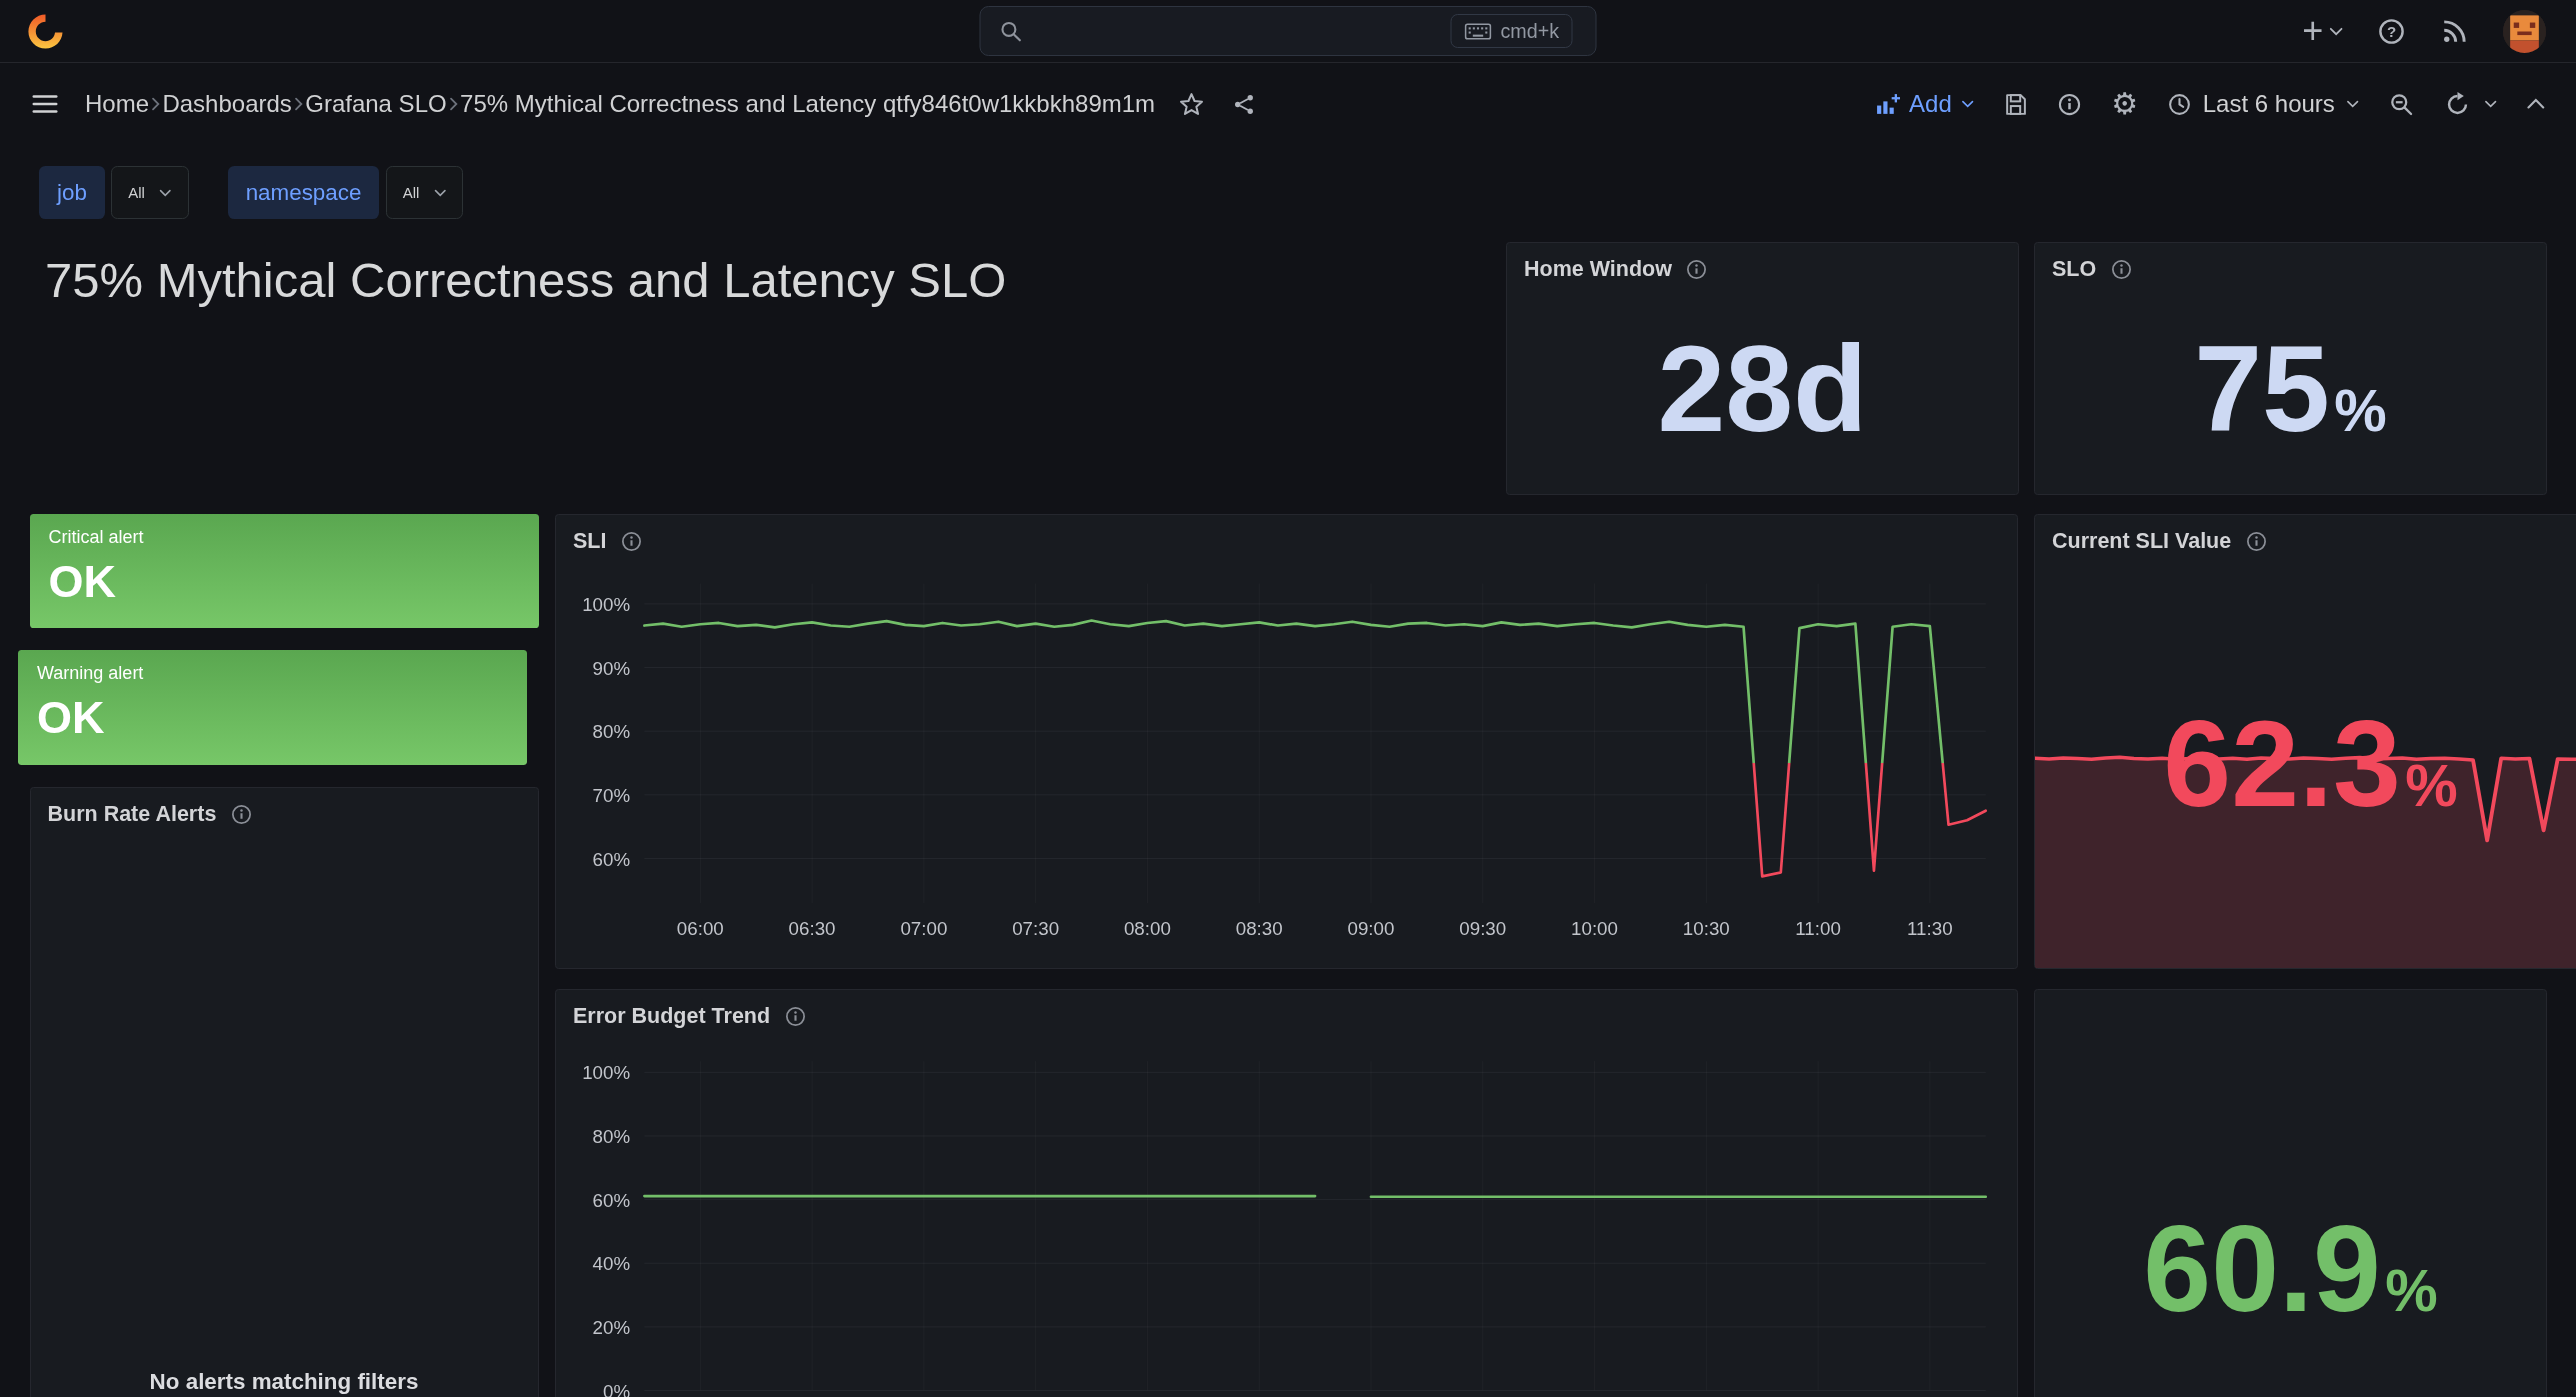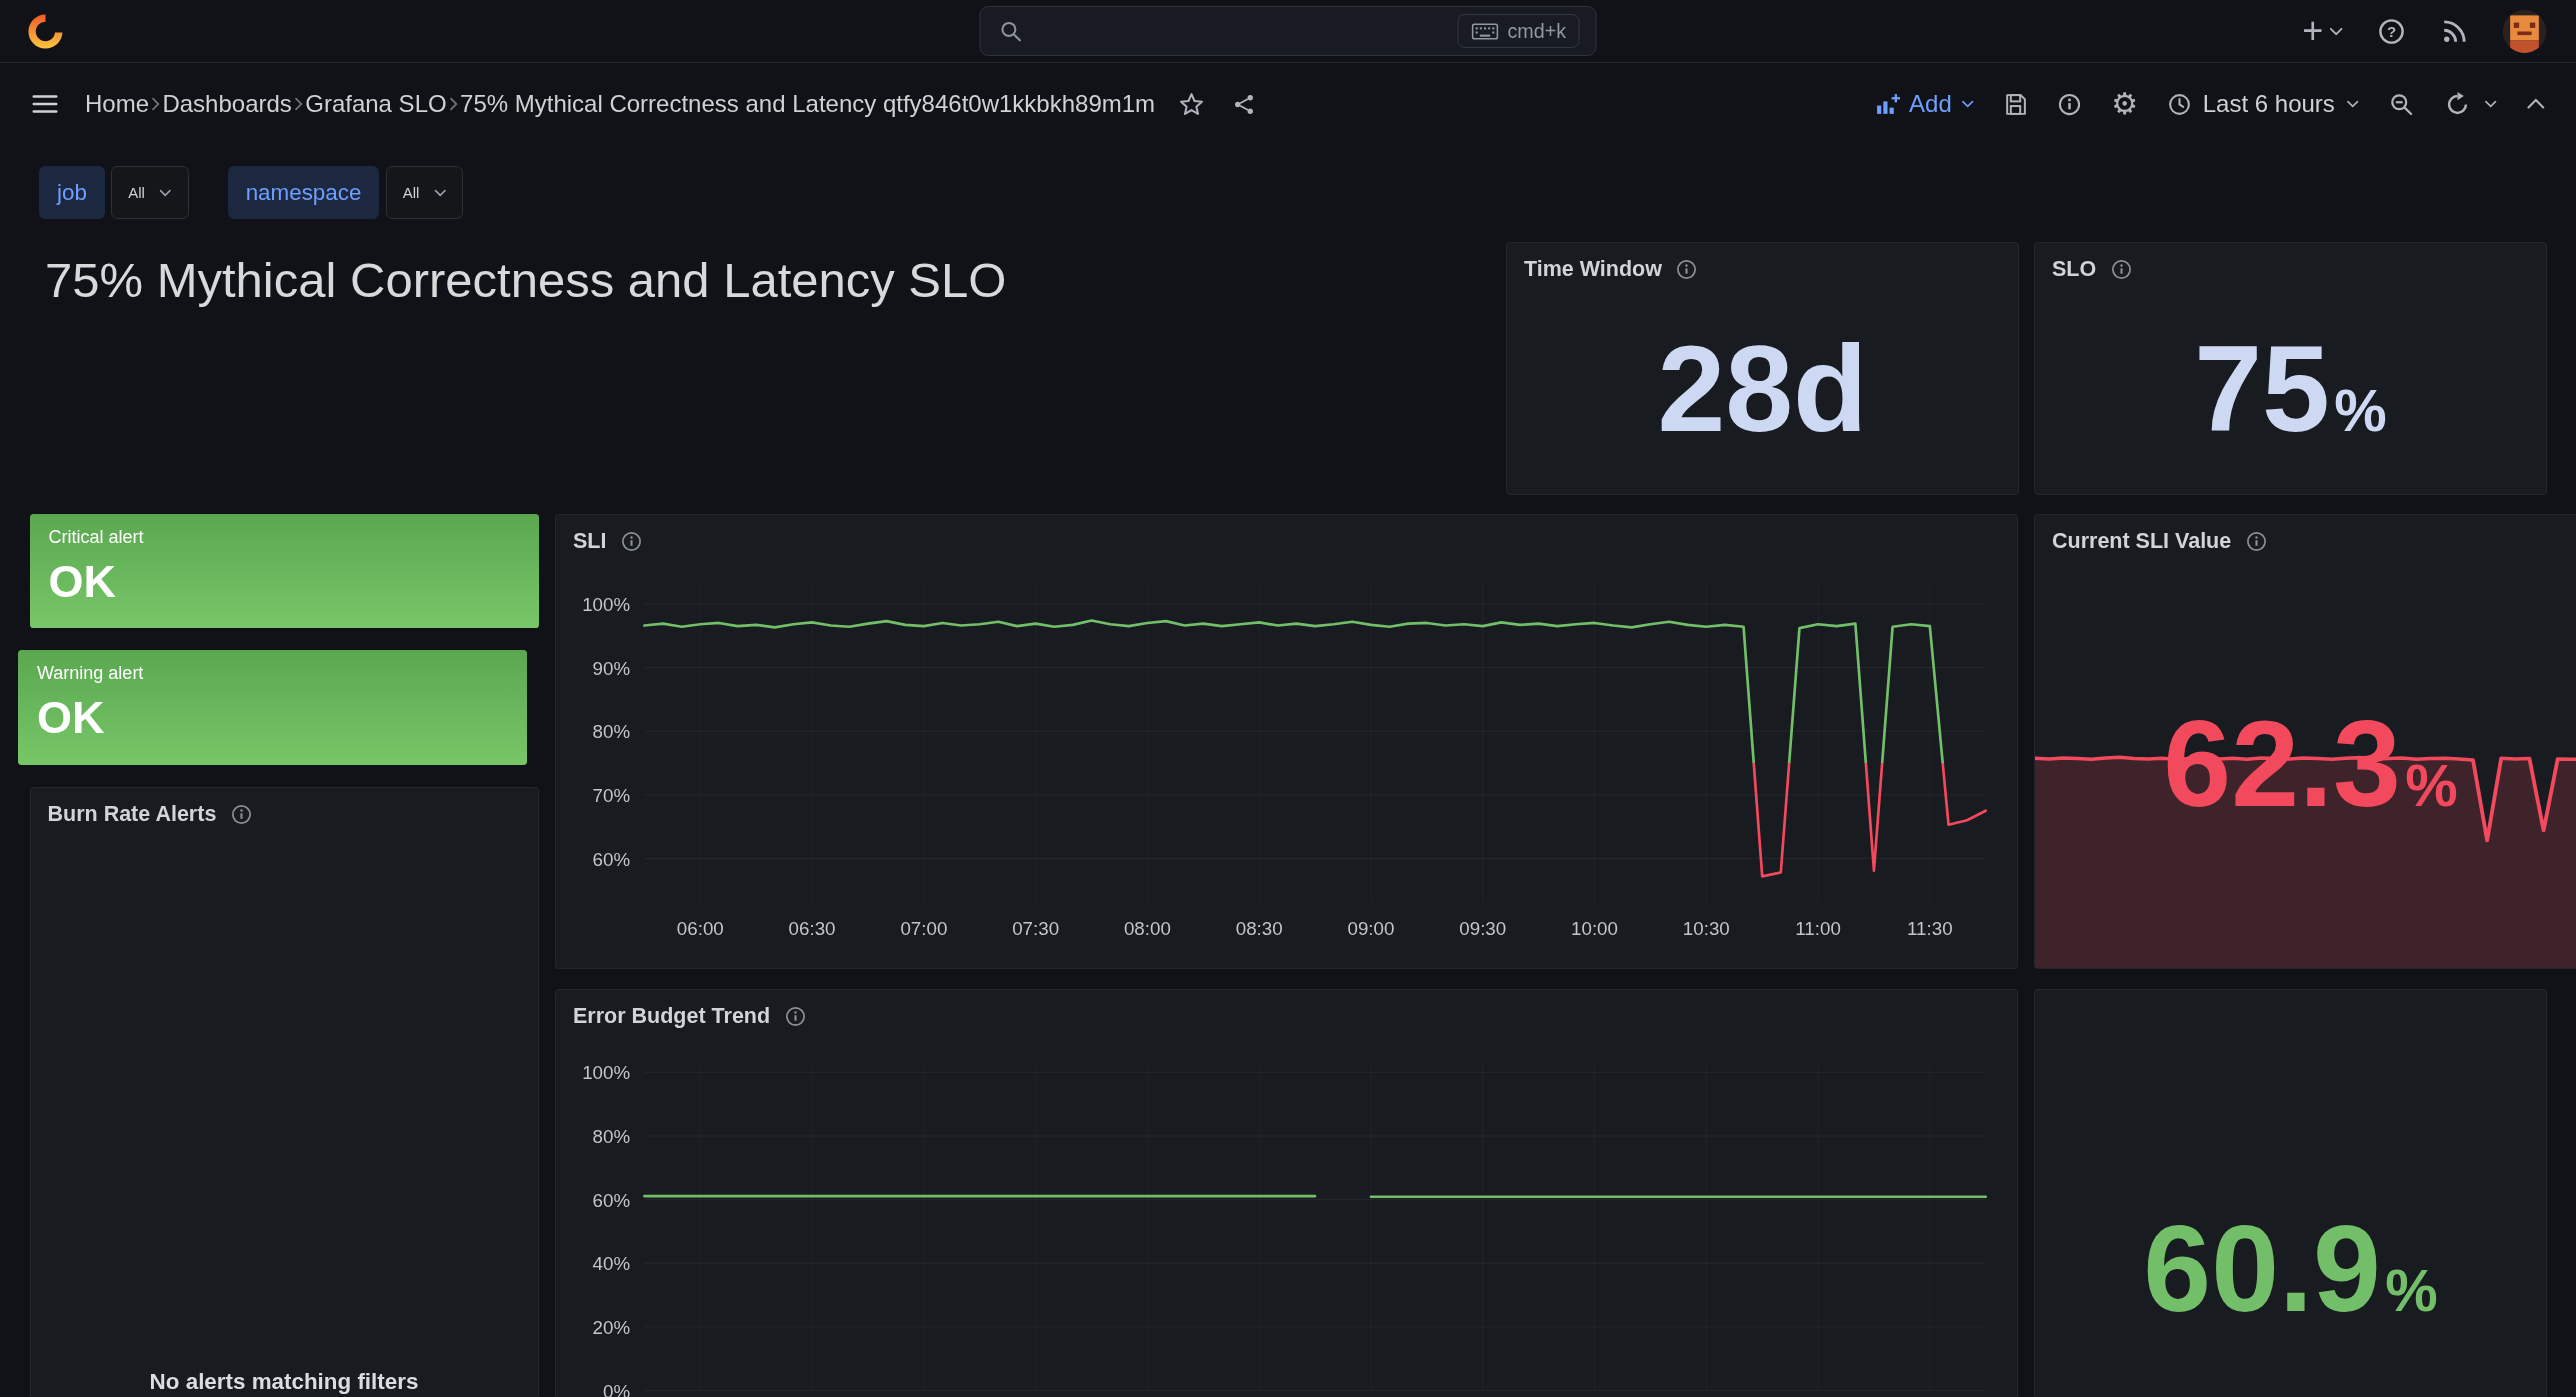--- a/index.html
+++ b/index.html
@@ -9,21 +9,21 @@
   #app{position:relative;width:2576px;height:1397px;background:#111217;overflow:hidden;color:#d0d1d3}
   svg{display:block}
   svg text{font-family:"Liberation Sans","DejaVu Sans",sans-serif}
 
   
   .topbar{position:absolute;top:0;left:0;right:0;height:63px;display:flex;align-items:center;
           background:#111217;border-bottom:0.9px solid rgba(204,204,220,0.11);z-index:20}
   .logo{margin-left:25px;cursor:pointer}
   .search{position:absolute;left:50%;transform:translateX(-50%);top:6.3px;width:617px;height:50px;
           background:#181b22;border:0.9px solid #2e3440;border-radius:9px;
-          display:flex;align-items:center;padding:0 16px 0 18px;cursor:text}
+          display:flex;align-items:center;padding:0 23px 0 18px;cursor:text}
   .search input{flex:1;background:transparent;border:none;outline:none;color:#cfd0d4;font-size:23px;
           font-family:inherit;margin-left:12.5px;min-width:0}
   .search input::placeholder{color:#8e939c}
   .kbd{display:flex;align-items:center;gap:9px;border:0.9px solid #313845;border-radius:7.2px;
        padding:4.5px 12.5px;color:#9298a2;font-size:19.7px;white-space:nowrap}
   .tb-right{margin-left:auto;display:flex;align-items:center;gap:34px;padding-right:30px}
   .icon-btn{display:flex;align-items:center;justify-content:center;color:#b0b4bc;cursor:pointer}
   .plus-group{display:flex;align-items:center;gap:5.4px;color:#b0b4bc;cursor:pointer}
   .plus-glyph{font-size:36px;line-height:1;color:#b0b4bc}
   .avatar{width:43px;height:43px;border-radius:50%;overflow:hidden;background:#2a2220;cursor:pointer}
@@ -255,21 +255,21 @@
           <path d="M2 2 L8 8 L14 2" fill="none" stroke="currentColor" stroke-width="2" stroke-linecap="round"></path>
         </svg>
       </span>
     </div>
   </div>
 
   <h1 class="dash-title">75% Mythical Correctness and Latency SLO</h1>
 
   <section class="panel" style="left:1506px;top:242px;width:513px;height:253px">
     <div class="p-head">
-      <span class="p-title">Time Window</span>
+      <span class="p-title">Home Window</span>
       <span class="info-ic">
         <svg width="23" height="23" viewBox="0 0 24 24">
             <circle cx="12" cy="12" r="9" fill="none" stroke="currentColor" stroke-width="1.8"></circle>
             <circle cx="12" cy="7.8" r="1.3" fill="currentColor"></circle>
             <line x1="12" y1="10.8" x2="12" y2="16.4" stroke="currentColor" stroke-width="2.2"></line>
           </svg>
       </span>
     </div>
     <div class="stat">
       <div class="vrow"><span class="num c-blue">28d</span></div>

